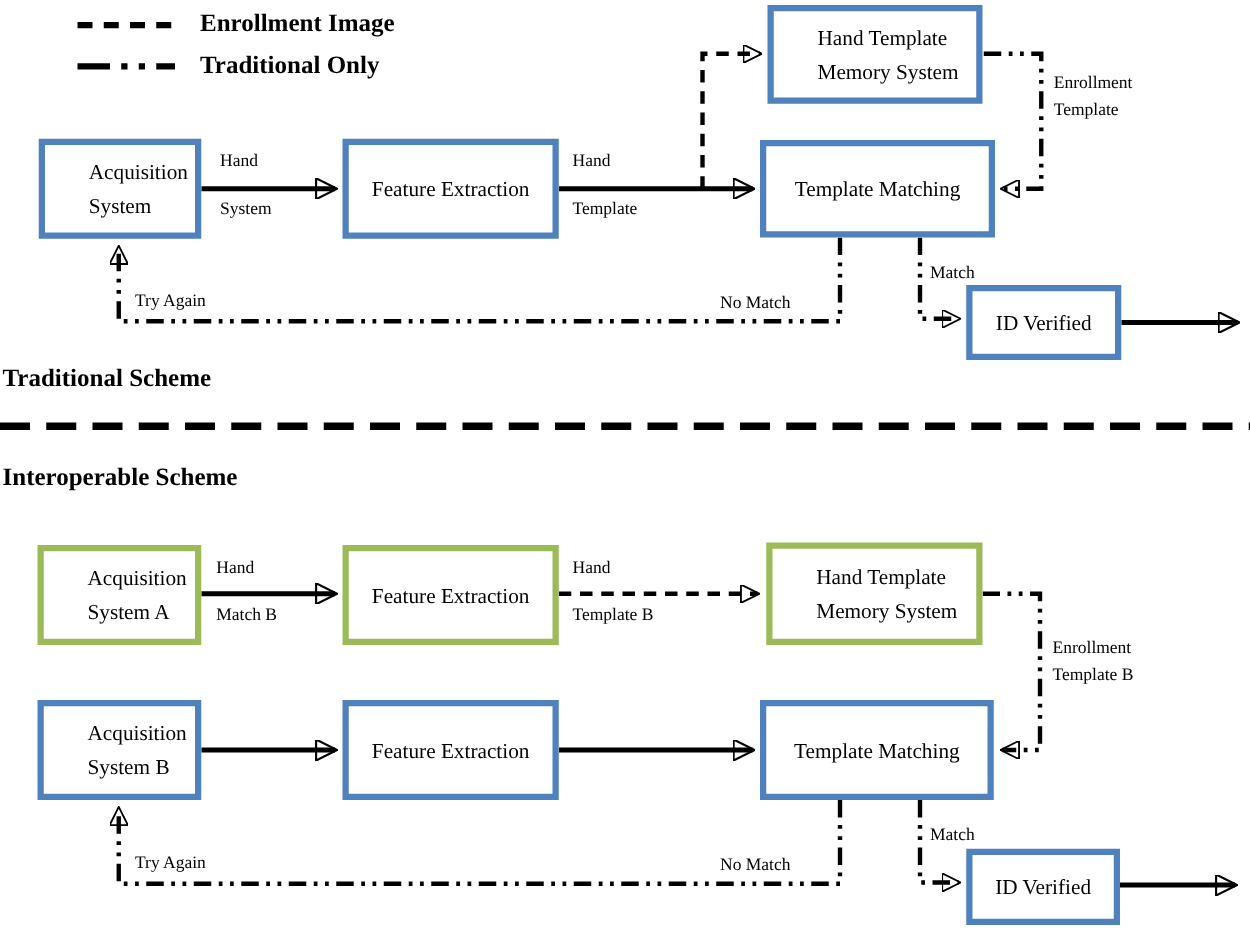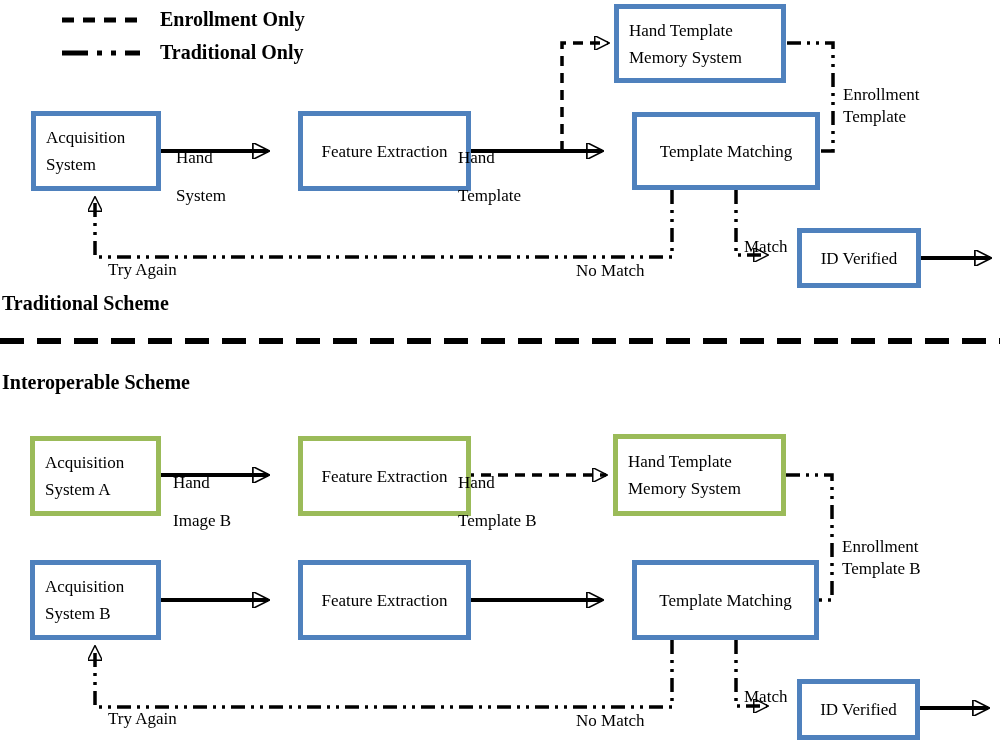--- a/index.html
+++ b/index.html
@@ -18,23 +18,23 @@
   .wires .leg-dashed  { stroke-width:5; stroke-dasharray:12 9; }
   .wires .leg-dashdot { stroke-width:5; stroke-dasharray:26 9 5 9 5 9; }
   .wires .divider { stroke-width:6; stroke-dasharray:24 13; }
   .box {
     position:absolute; box-sizing:border-box; background:#fff;
     border:5px solid var(--blue,#4F81BD);
     display:flex; flex-direction:column; justify-content:center;
     font-size:17px; line-height:27px; white-space:pre-line;
   }
   .box.green { border-color:var(--green,#9BBB59); }
-  .box.left   { align-items:flex-start; padding-left:10px; }
-  .box.center { align-items:center; text-align:center;margin-left:24px; }
-  .lbl { position:absolute; font-size:17px; line-height:22px; white-space:pre-line;margin-top:28px; }
+  .box.left   { align-items:flex-start; padding-left:35px; }
+  .box.center { align-items:center; text-align:center; }
+  .lbl { position:absolute; font-size:14px; line-height:22px; white-space:pre-line; }
   .heading { position:absolute; font-size:20px; font-weight:bold; white-space:nowrap; }
 </style>
 </head>
 <body>
 
 <div class="page">
 
   <svg class="wires" viewBox="0 0 1000 743" xmlns="http://www.w3.org/2000/svg">
     <defs>
       <marker id="ah" viewBox="0 0 10 10" refX="9" refY="5" markerWidth="4.5" markerHeight="4.2" orient="auto-start-reverse">
@@ -58,21 +58,21 @@
     <path class="solid" d="M161,475 H268" marker-end="url(#ah)"></path>
     <path class="dashed" d="M447,475 H606" marker-end="url(#ah)"></path>
     <path class="dashdot" d="M786,475 H832 V600 H802" marker-end="url(#ah)"></path>
     <path class="solid" d="M161,600 H268" marker-end="url(#ah)"></path>
     <path class="solid" d="M447,600 H602" marker-end="url(#ah)"></path>
     <path class="dashdot" d="M736,640 V706 H767" marker-end="url(#ah)"></path>
     <path class="dashdot" d="M672,640 V707 H95 V647" marker-end="url(#ah)"></path>
     <path class="solid" d="M896,708 H988" marker-end="url(#ah)"></path>
   </svg>
 
-  <div class="heading" style="left:160px; top:8px;">Enrollment Only</div>
+  <div class="heading" style="left:160px; top:8px;">Enrollment Image</div>
   <div class="heading" style="left:160px; top:41px;">Traditional Only</div>
 
   <div class="box left" style="left:31px;  top:111px; width:130px; height:80px;">Acquisition
 System</div>
   <div class="box center" style="left:274px; top:111px; width:173px; height:80px;">Feature Extraction</div>
   <div class="box left" style="left:614px; top:4px;   width:172px; height:79px;">Hand Template
 Memory System</div>
   <div class="box center" style="left:608px; top:112px; width:188px; height:78px;">Template Matching</div>
   <div class="box center" style="left:773px; top:228px; width:124px; height:60px;">ID Verified</div>
 
@@ -94,21 +94,21 @@
   <div class="box center green" style="left:274px; top:436px; width:173px; height:80px;">Feature Extraction</div>
   <div class="box left green" style="left:613px; top:434px; width:173px; height:82px;">Hand Template
 Memory System</div>
   <div class="box left" style="left:30px;  top:560px; width:131px; height:80px;">Acquisition
 System B</div>
   <div class="box center" style="left:274px; top:560px; width:173px; height:80px;">Feature Extraction</div>
   <div class="box center" style="left:608px; top:560px; width:187px; height:80px;">Template Matching</div>
   <div class="box center" style="left:773px; top:679px; width:123px; height:61px;">ID Verified</div>
 
   <div class="lbl" style="left:173px; top:444px;">Hand</div>
-  <div class="lbl" style="left:173px; top:482px;">Image B</div>
+  <div class="lbl" style="left:173px; top:482px;">Match B</div>
   <div class="lbl" style="left:458px; top:444px;">Hand</div>
   <div class="lbl" style="left:458px; top:482px;">Template B</div>
   <div class="lbl" style="left:842px; top:508px;">Enrollment
 Template B</div>
   <div class="lbl" style="left:744px; top:658px;">Match</div>
   <div class="lbl" style="left:576px; top:682px;">No Match</div>
   <div class="lbl" style="left:108px; top:680px;">Try Again</div>
 
 </div>
 

